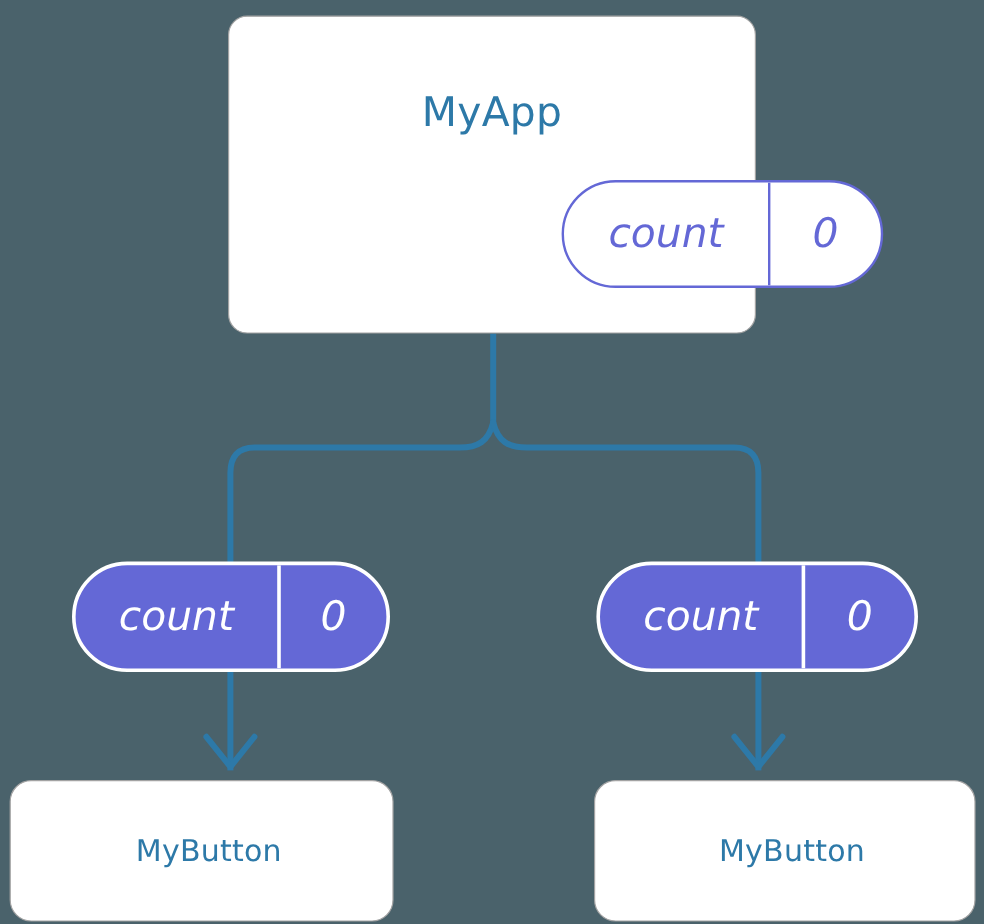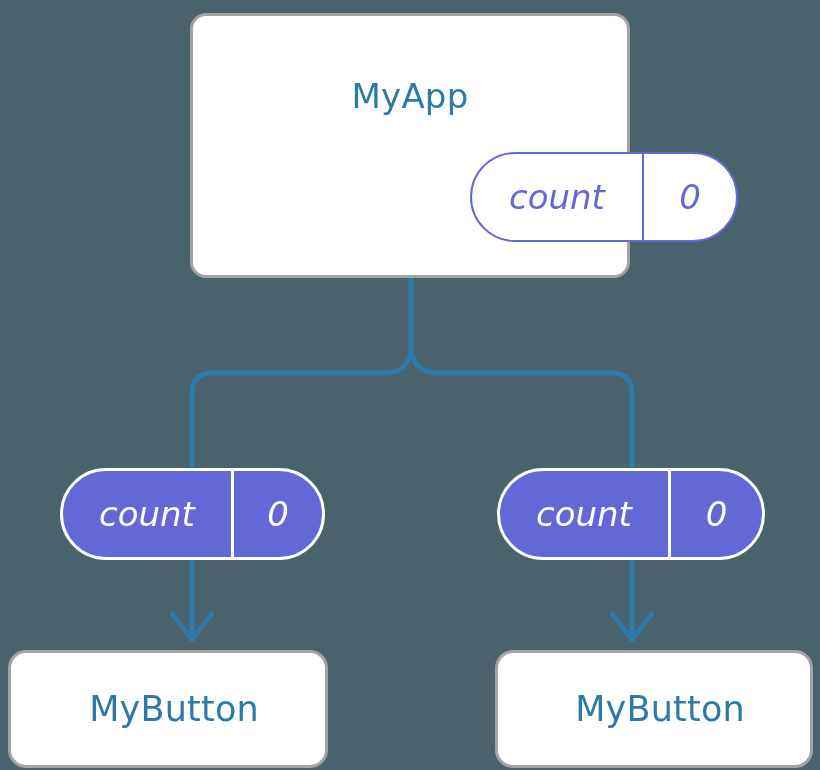--- a/index.html
+++ b/index.html
@@ -21,21 +21,21 @@
     top: 0;
     width: 820px;
     height: 770px;
     pointer-events: none;
   }
 
   
   .comp-box {
     position: absolute;
     background: #ffffff;
-    border: 3px solid #a3a3a3;
+    border: 1px solid #a3a3a3;
     border-radius: 16px;
     box-sizing: border-box;
   }
   .comp-title {
     color: #2d79a8;
     font-size: 34px;
     letter-spacing: 0.2px;
     text-align: center;
     white-space: nowrap;
   }
@@ -60,21 +60,21 @@
     border-radius: 18px;
   }
   #btn-left  { left: 8px;   top: 650px; width: 320px; }
   #btn-right { left: 495px; top: 650px; width: 318px; }
   .btn-box .comp-title {
     position: absolute;
     left: 12px;
     right: 0;
     top: 50%;
     transform: translateY(-50%);
-    font-size: 35px;
+    font-size: 25px;
   }
 
   
   .pill {
     position: absolute;
     display: flex;
     align-items: stretch;
     border-radius: 999px;
     box-sizing: border-box;
     overflow: hidden;

